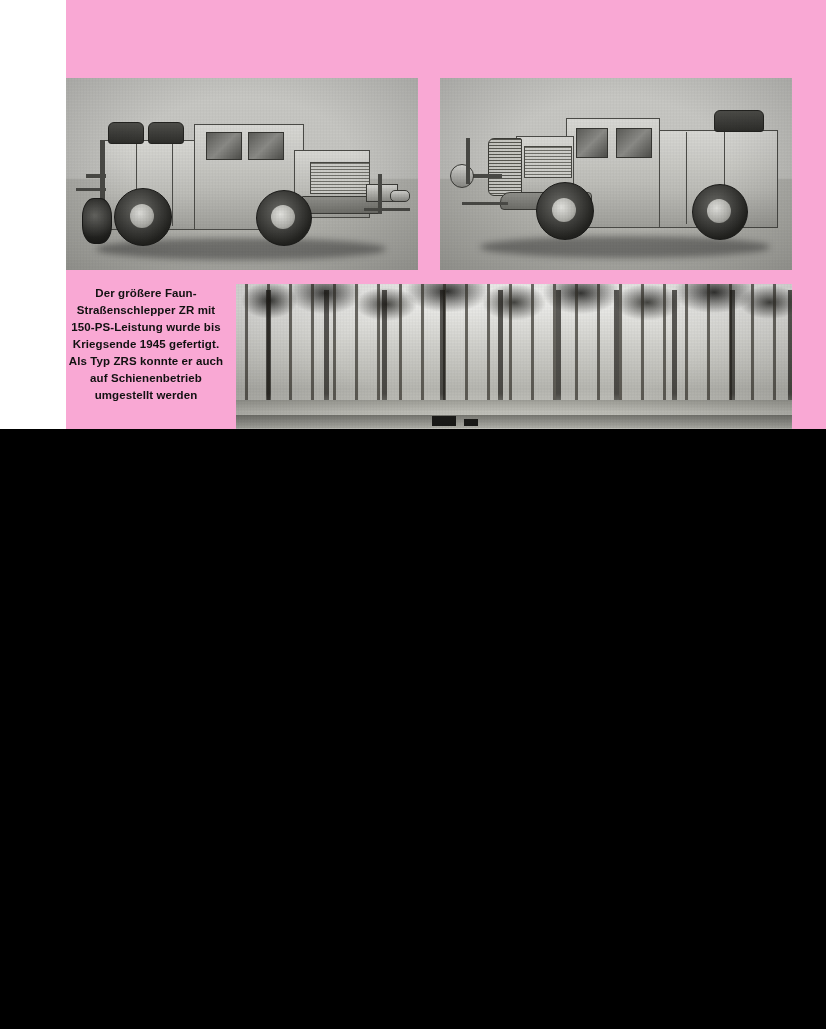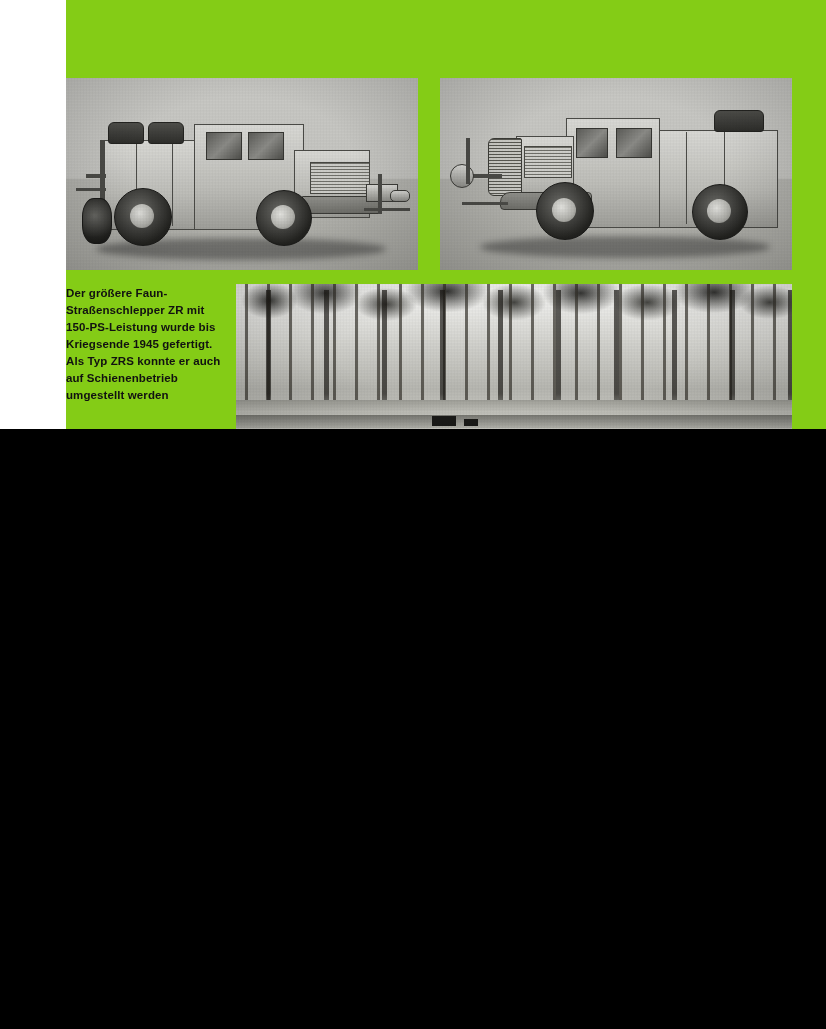--- a/index.html
+++ b/index.html
@@ -14,21 +14,22 @@
     overflow: hidden;
     font-family: "Liberation Sans", sans-serif;
   }
 
   
   #page {
     position: absolute;
     left: 0; top: 0;
     width: 826px;
     height: 1029px;
-    background: #84cc16;
+    background: #f9a8d4;
+    text-align: center;
   }
 
   
   #cutoff {
     position: absolute;
     left: 0;
     top: 429px;
     width: 826px;
     height: 600px;
     background: #000000;

